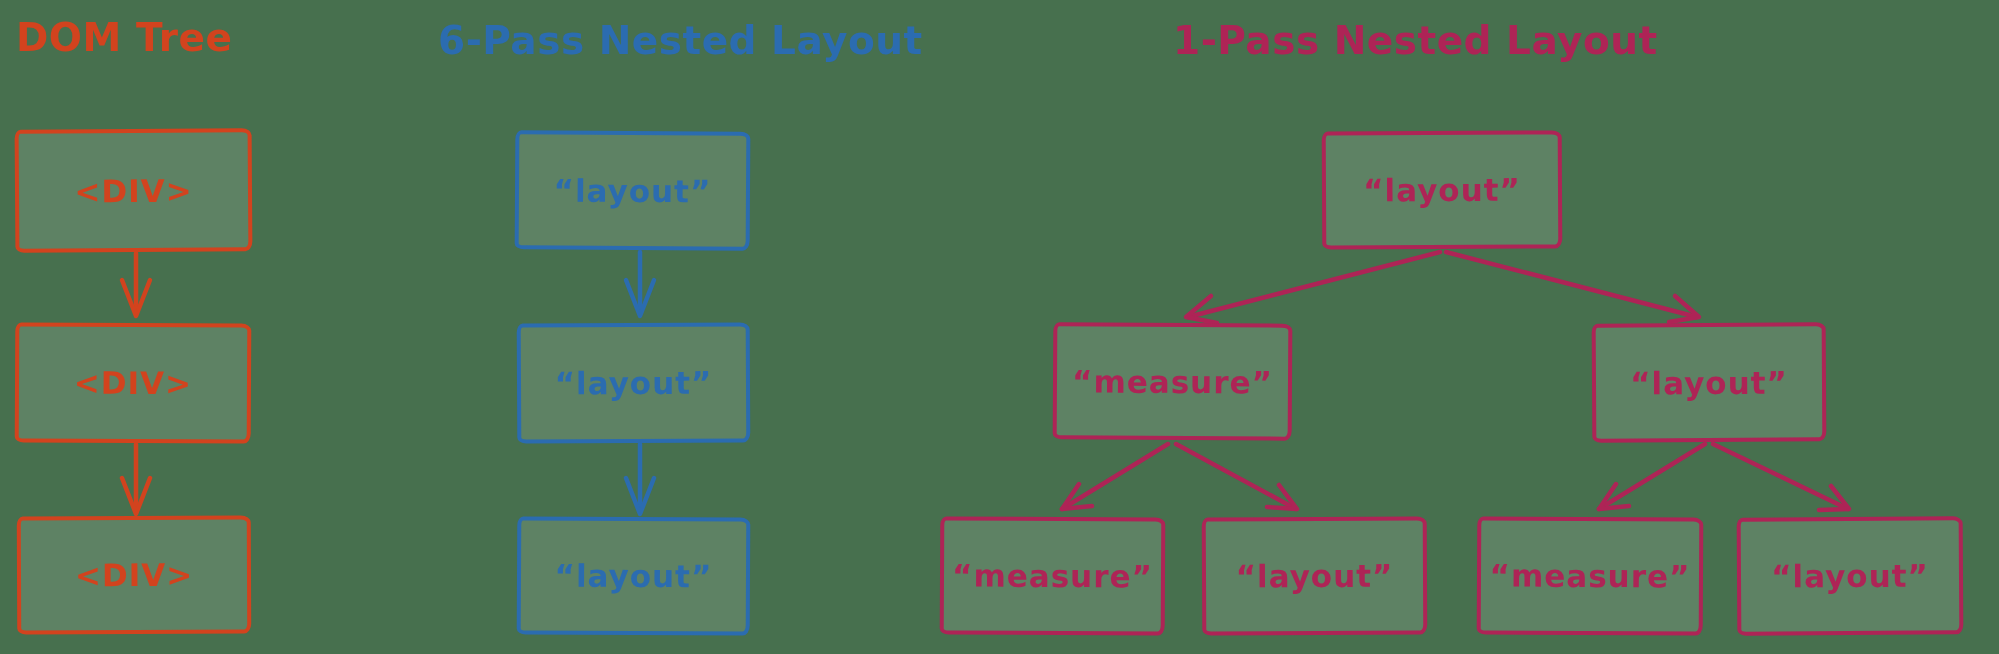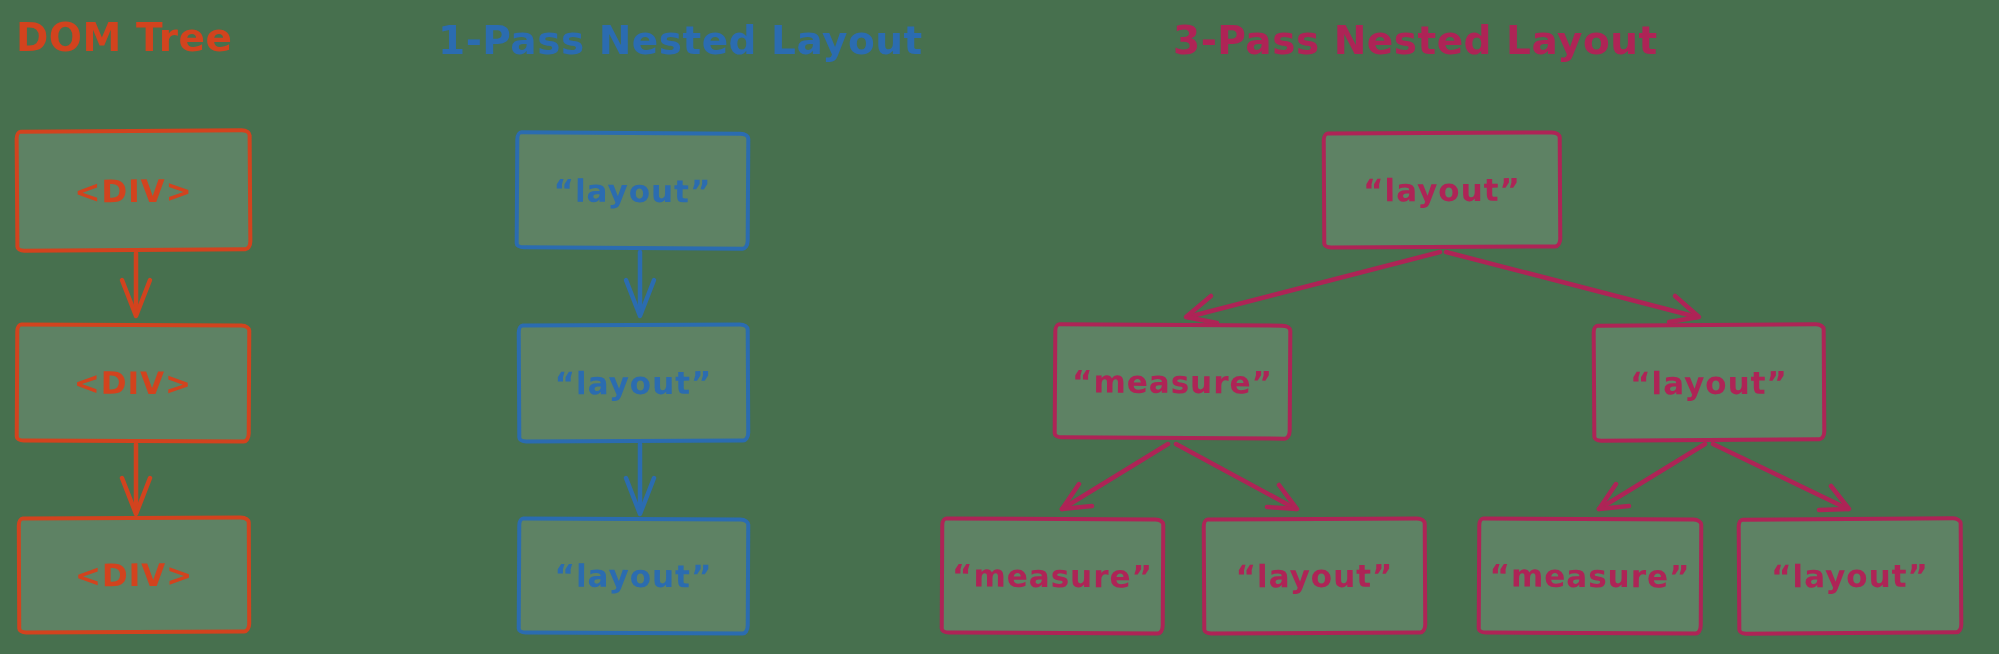--- a/index.html
+++ b/index.html
@@ -68,22 +68,22 @@
       <line x1="1176" y1="444" x2="1296" y2="509"></line>
       <polyline points="1279,485 1297,509 1267,507"></polyline>
       <line x1="1705" y1="444" x2="1599" y2="509"></line>
       <polyline points="1616,484 1599,509 1629,506"></polyline>
       <line x1="1713" y1="444" x2="1848" y2="509"></line>
       <polyline points="1831,486 1849,509 1819,510"></polyline>
     </g>
   </svg>
 
   <div class="title" style="left: 16px; top: 15px; --c: #D2431E;">DOM Tree</div>
-  <div class="title" style="left: 438px; top: 18px; --c: #2B6CB0;">1-Pass Nested Layout</div>
-  <div class="title" style="left: 1173px; top: 18px; --c: #AE2456;">3-Pass Nested Layout</div>
+  <div class="title" style="left: 438px; top: 18px; --c: #2B6CB0;">6-Pass Nested Layout</div>
+  <div class="title" style="left: 1173px; top: 18px; --c: #AE2456;">1-Pass Nested Layout</div>
 
   <div class="node" style="left: 15px; top: 129px; width: 237px; height: 123px; --rot: -0.4deg; --c: #D2431E;">
     <span class="label">&lt;DIV&gt;</span>
   </div>
   <div class="node" style="left: 15px; top: 323px; width: 236px; height: 120px; --rot: 0.3deg; --c: #D2431E;">
     <span class="label">&lt;DIV&gt;</span>
   </div>
   <div class="node" style="left: 17px; top: 516px; width: 234px; height: 118px; --rot: -0.25deg; --c: #D2431E;">
     <span class="label">&lt;DIV&gt;</span>
   </div>

